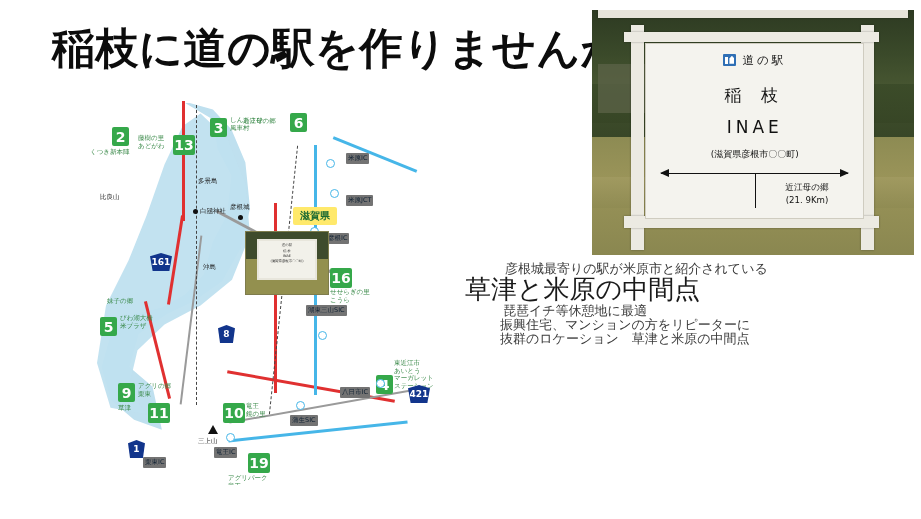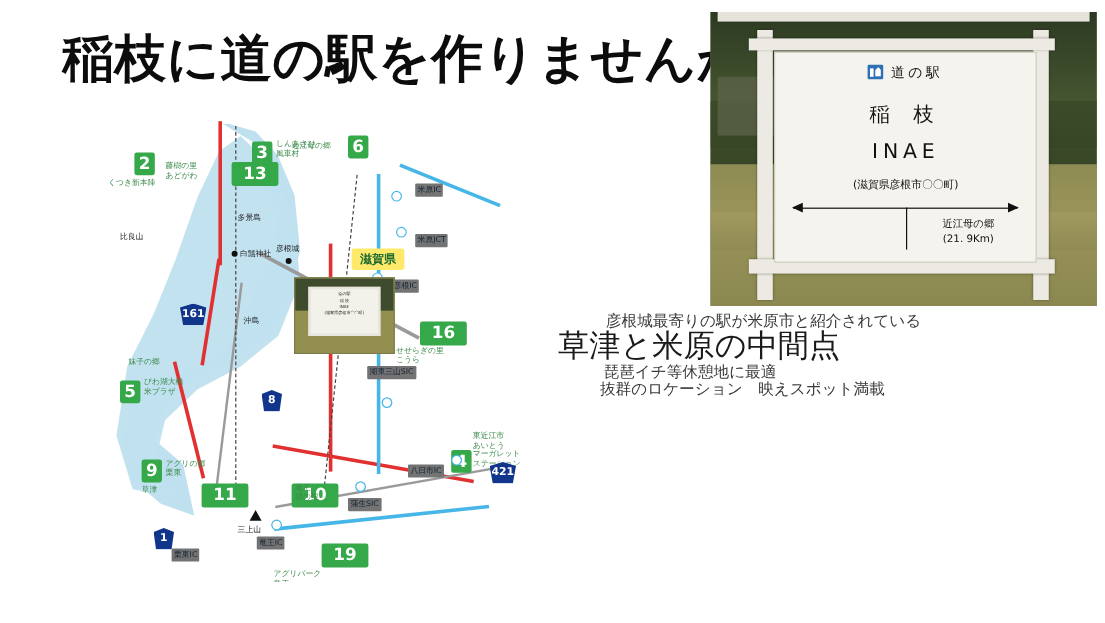--- a/index.html
+++ b/index.html
@@ -82,21 +82,21 @@
   .road{position:absolute;background:#e03030;}
   .road-b{position:absolute;background:#46b6e8;}
   .road-g{position:absolute;background:#9a9a9a;}
   .road-d{position:absolute;border-left:1.6px dashed #444;}
 
   
   .mk{position:absolute;background:#35a84a;color:#fff;font-weight:bold;
       display:flex;align-items:center;justify-content:center;border-radius:2px;
       font-family:"DejaVu Sans","Liberation Sans",sans-serif;}
   .mk.s{width:17px;height:19px;font-size:14px;}
-  .mk.m{width:39px;height:20px;font-size:14px;margin-left:20px;}
+  .mk.m{width:22px;height:20px;font-size:14px;}
   .mklab{position:absolute;color:#3b8a4a;font-size:6.5px;line-height:1.18;
          font-family:"DejaVu Sans","Liberation Sans",sans-serif;white-space:pre-line;}
 
   
   .ic{position:absolute;background:#737373;color:#123;font-size:6.5px;
       padding:1px 2px;border-radius:1px;white-space:nowrap;
       font-family:"DejaVu Sans","Liberation Sans",sans-serif;}
   .icd{position:absolute;width:7px;height:7px;border:1.6px solid #46b6e8;
        background:#fff;border-radius:50%;}
 
@@ -281,16 +281,17 @@
         <div>INAE</div>
         <div>(滋賀県彦根市〇〇町)</div>
       </div>
     </div>
   </div>
 
   <div id="txt">
     <div class="sub s1">彦根城最寄りの駅が米原市と紹介されている</div>
     <div class="big r2">草津と米原の中間点</div>
     <div class="sub s2">琵琶イチ等休憩地に最適</div>
-    <div class="sub s4">抜群のロケーション　映えスポット満載</div>
+    <div class="sub s3">振興住宅、マンションの方をリピーターに</div>
+    <div class="sub s4">抜群のロケーション　草津と米原の中間点</div>
   </div>
 
 </div>
 
 </body></html>

